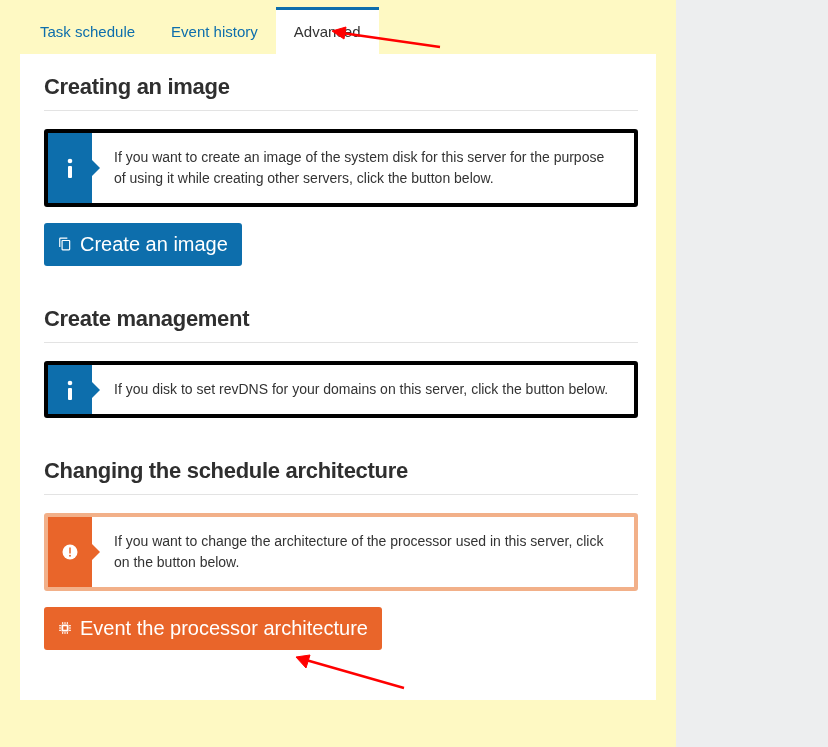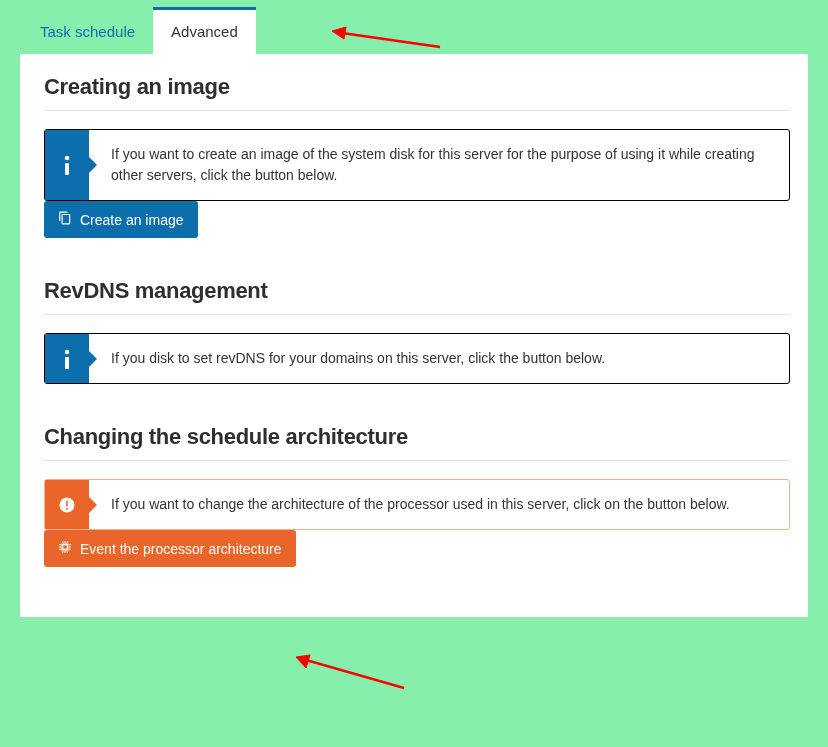--- a/index.html
+++ b/index.html
@@ -1,50 +1,51 @@
 <!DOCTYPE html>
 <html><head>
 <meta charset="utf-8">
 <style>
   * { box-sizing: border-box; margin: 0; padding: 0; }
   html, body { background: #edeeef; font-family: "Segoe UI", "Helvetica Neue", Arial, sans-serif; font-size: 14px; color: #333; }
-  .page { width: 828px; min-height: 747px; position: relative; background: #86efac; }
+  .page { width: 676px; min-height: 747px; position: relative; background: #fef9c3; }
   .content-wrap { padding: 0; }
   .tabs { display: flex; align-items: flex-end; height: 54px; padding: 0 22px; }
   .tab { padding: 16px 18px 14px; color: #0d6eac; cursor: pointer; font-size: 15px; }
   .tab.active { background: #ffffff; color: #333; border-top: 3px solid #0d6eac; padding-top: 13px; }
   .card { background: #ffffff; margin: 0 20px 0 20px; padding: 20px 18px 40px 24px; }
   .section { margin-bottom: 40px; }
   .section-title { font-size: 22px; font-weight: 800; color: #2f2f2f; letter-spacing: -0.3px; margin-bottom: 10px; }
   .divider { border: none; border-top: 1px solid #e3e3e3; margin-bottom: 18px; }
-  .infobox { display: flex; border: 1px solid #000000; border-radius: 3px; overflow: visible; margin-bottom: 0; }
+  .infobox { display: flex; border: 4px solid #000000; border-radius: 3px; overflow: visible; margin-bottom: 16px; }
   .infobox.warn { border-color: #f2b089; }
   .infobox-left { width: 44px; background: #0d6eac; display: flex; align-items: center; justify-content: center; position: relative; }
   .infobox.warn .infobox-left { background: #e9652a; }
   .infobox-left::after {
     content: ""; position: absolute; right: -8px; top: 50%; transform: translateY(-50%);
     width: 0; height: 0; border-top: 8px solid transparent; border-bottom: 8px solid transparent;
     border-left: 8px solid #0d6eac;
   }
   .infobox.warn .infobox-left::after { border-left-color: #e9652a; }
   .infobox-left svg { fill: #fff; }
   .infobox-body { padding: 14px 16px 14px 22px; flex: 1; color: #333; line-height: 1.5; font-size: 14px; }
-  .btn { display: inline-flex; align-items: center; gap: 8px; background: #0d6eac; color: #fff; border: none; padding: 10px 14px; font-size: 14px; cursor: pointer; border-radius: 3px; }
+  .btn { display: inline-flex; align-items: center; gap: 8px; background: #0d6eac; color: #fff; border: none; padding: 10px 14px; font-size: 20px; cursor: pointer; border-radius: 3px; }
   .btn.orange { background: #e9652a; }
   .btn svg { fill: #fff; }
   .arrow-annot { position: absolute; pointer-events: none; }
   .arrow-annot svg line, .arrow-annot svg polygon { stroke: #ff0000; fill: #ff0000; }
 </style>
 </head>
 <body>
 <div class="page">
 
 <div class="content-wrap">
   <div class="tabs">
     <div class="tab">Task schedule</div>
+    <div class="tab">Event history</div>
     <div class="tab active">Advanced</div>
   </div>
 
   <div class="card">
 
     <div class="section">
       <h2 class="section-title">Creating an image</h2>
       <hr class="divider">
       <div class="infobox">
         <div class="infobox-left">
@@ -59,21 +60,21 @@
         <span>
           <svg width="14" height="14" viewBox="0 0 24 24">
             <path d="M16 1H4a2 2 0 0 0-2 2v14h2V3h12V1zm3 4H8a2 2 0 0 0-2 2v14a2 2 0 0 0 2 2h11a2 2 0 0 0 2-2V7a2 2 0 0 0-2-2zm0 16H8V7h11v14z"></path>
           </svg>
         </span>
         <span>Create an image</span>
       </button>
     </div>
 
     <div class="section">
-      <h2 class="section-title">RevDNS management</h2>
+      <h2 class="section-title">Create management</h2>
       <hr class="divider">
       <div class="infobox">
         <div class="infobox-left">
           <svg width="10" height="22" viewBox="0 0 10 22">
             <circle cx="5" cy="4" r="2.3"></circle>
             <rect x="3" y="9" width="4" height="12" rx="1"></rect>
           </svg>
         </div>
         <div class="infobox-body">If you disk to set revDNS for your domains on this server, click the button below.</div>
       </div>

